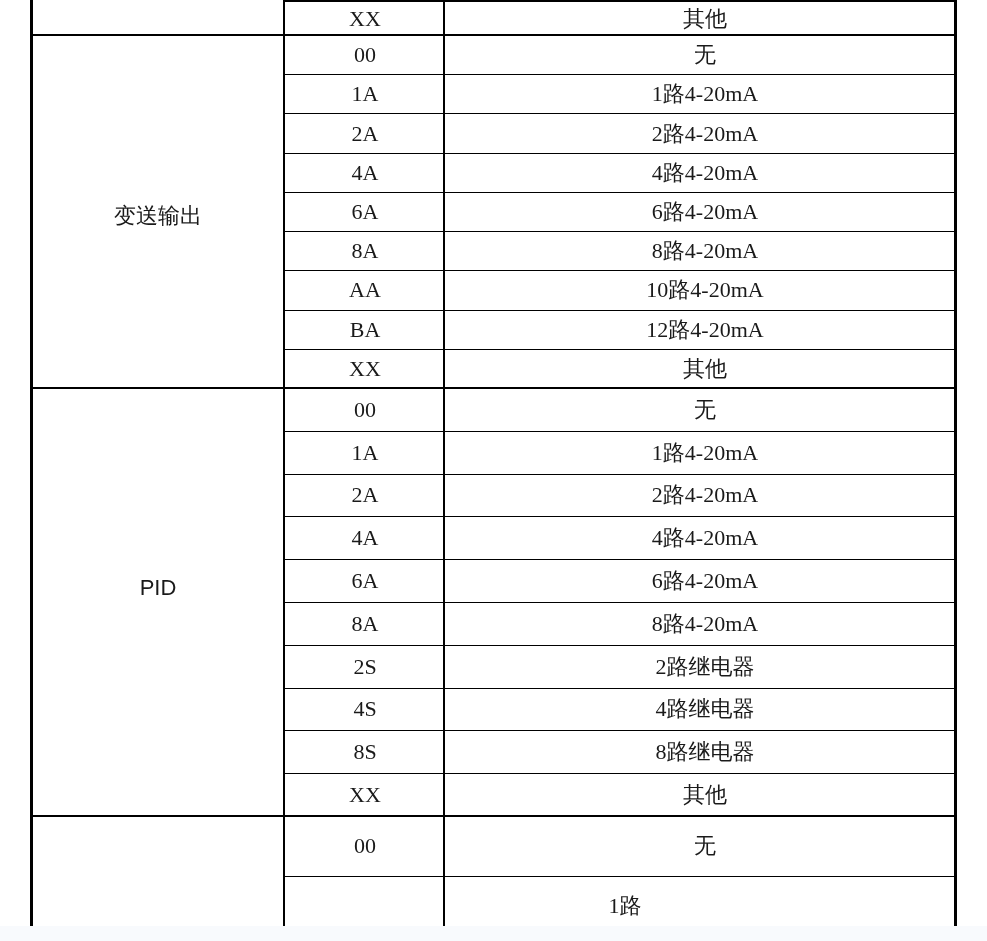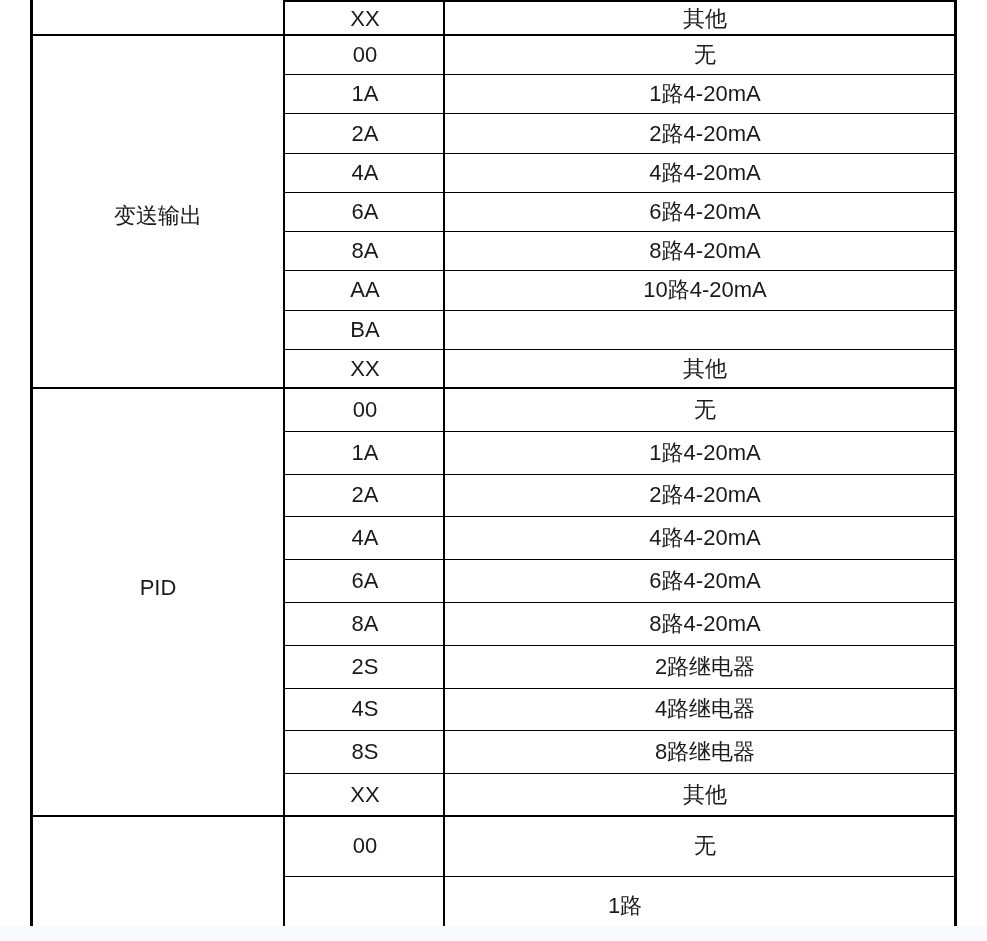--- a/index.html
+++ b/index.html
@@ -34,21 +34,21 @@
   .hsep2 { top:387px; }
   .hsep3 { top:815px; }
   .rows-block {
     position:absolute; left:252px; width:669px;
     display:flex; flex-direction:column;
   }
   .g0 { top:0; height:35px; }
   .g1 { top:36px; height:352px; }
   .g2 { top:389px; height:427px; }
   .g3 { top:817px; height:118px; }
-  .row { flex:1; display:flex; align-items:center; }
+  .row { flex:1; display:flex; align-items:center;font-family:Liberation Serif, serif; }
   .row + .row { border-top:1.6px solid #000; }
   .row.bt { border-top:2px solid #000; }
   .cell-code {
     width:160px; text-align:center;
   }
   .cell-desc {
     flex:1; text-align:center;margin-left:11px;
   }
   .cat-label {
     position:absolute; left:0; width:250px;
@@ -111,20 +111,21 @@
       <div class="row">
         <div class="cell-code">8A</div>
         <div class="cell-desc">8路4-20mA</div>
       </div>
       <div class="row">
         <div class="cell-code">AA</div>
         <div class="cell-desc">10路4-20mA</div>
       </div>
       <div class="row">
         <div class="cell-code">BA</div>
+        <div class="cell-desc">12路4-20mA</div>
       </div>
       <div class="row">
         <div class="cell-code">XX</div>
         <div class="cell-desc">其他</div>
       </div>
     </div>
 
     <div class="rows-block g2">
       <div class="row">
         <div class="cell-code">00</div>

